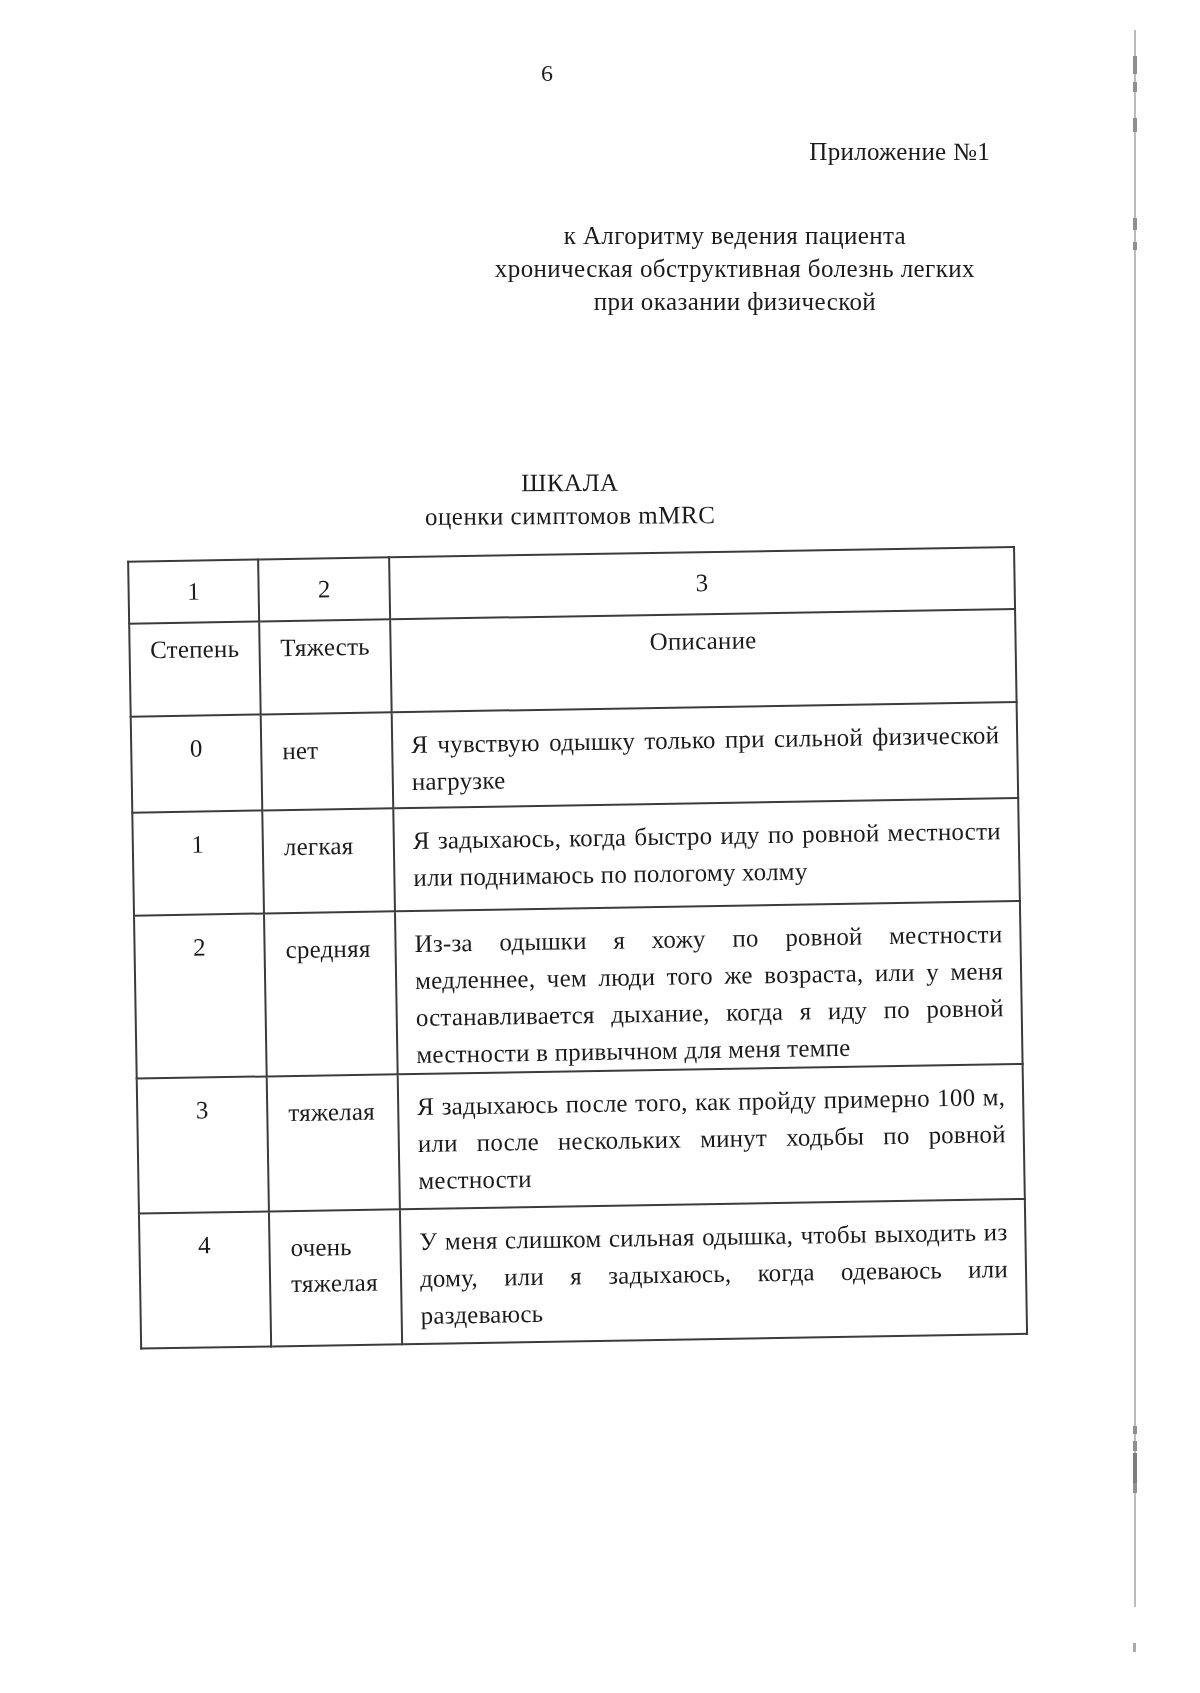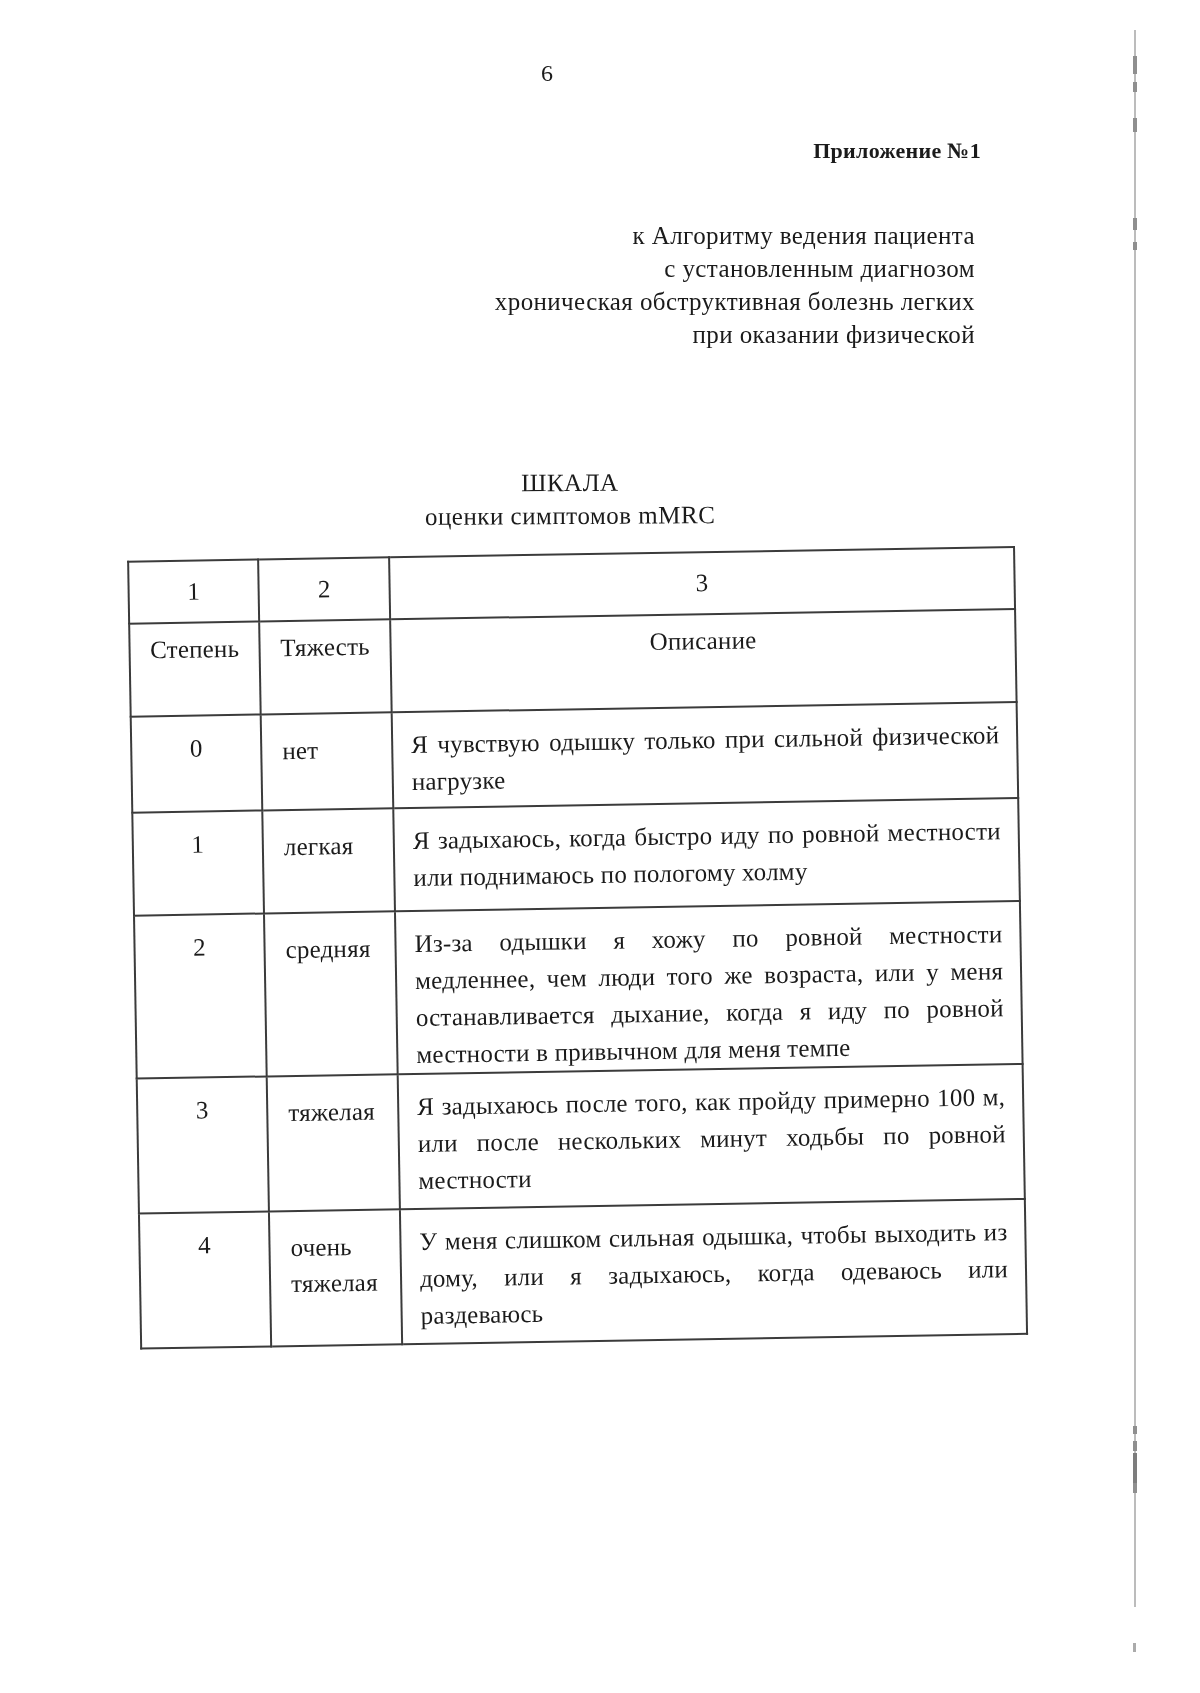--- a/index.html
+++ b/index.html
@@ -22,30 +22,29 @@
     position: absolute;
     top: 60px;
     left: 127px;
     width: 840px;
     text-align: center;
     font-size: 24px;
   }
   .appendix {
     position: absolute;
     top: 138px;
-    right: 219px;
-    font-size: 22px;
+    right: 210px;
+    font-size: 25px;
     letter-spacing: 0.3px;
-    font-weight: bold;
   }
   .header-block {
     position: absolute;
     top: 219px;
     right: 225px;
-    text-align: right;
+    text-align: center;
     font-size: 25px;
     line-height: 33px;
     letter-spacing: 0.4px;
     white-space: nowrap;
   }
   .doc-title {
     position: absolute;
     top: 466px;
     left: 127px;
     width: 886px;
@@ -142,21 +141,20 @@
 <body>
 
 <div class="page">
 
   <div class="page-number">6</div>
 
   <div class="appendix">Приложение №1</div>
 
   <div class="header-block">
     <div>к Алгоритму ведения пациента</div>
-    <div>с установленным диагнозом</div>
     <div>хроническая обструктивная болезнь легких</div>
     <div>при оказании физической</div>
   </div>
 
   <div class="doc-title">
     <div>ШКАЛА</div>
     <div>оценки симптомов mMRC</div>
   </div>
 
   <div class="table-wrap">

